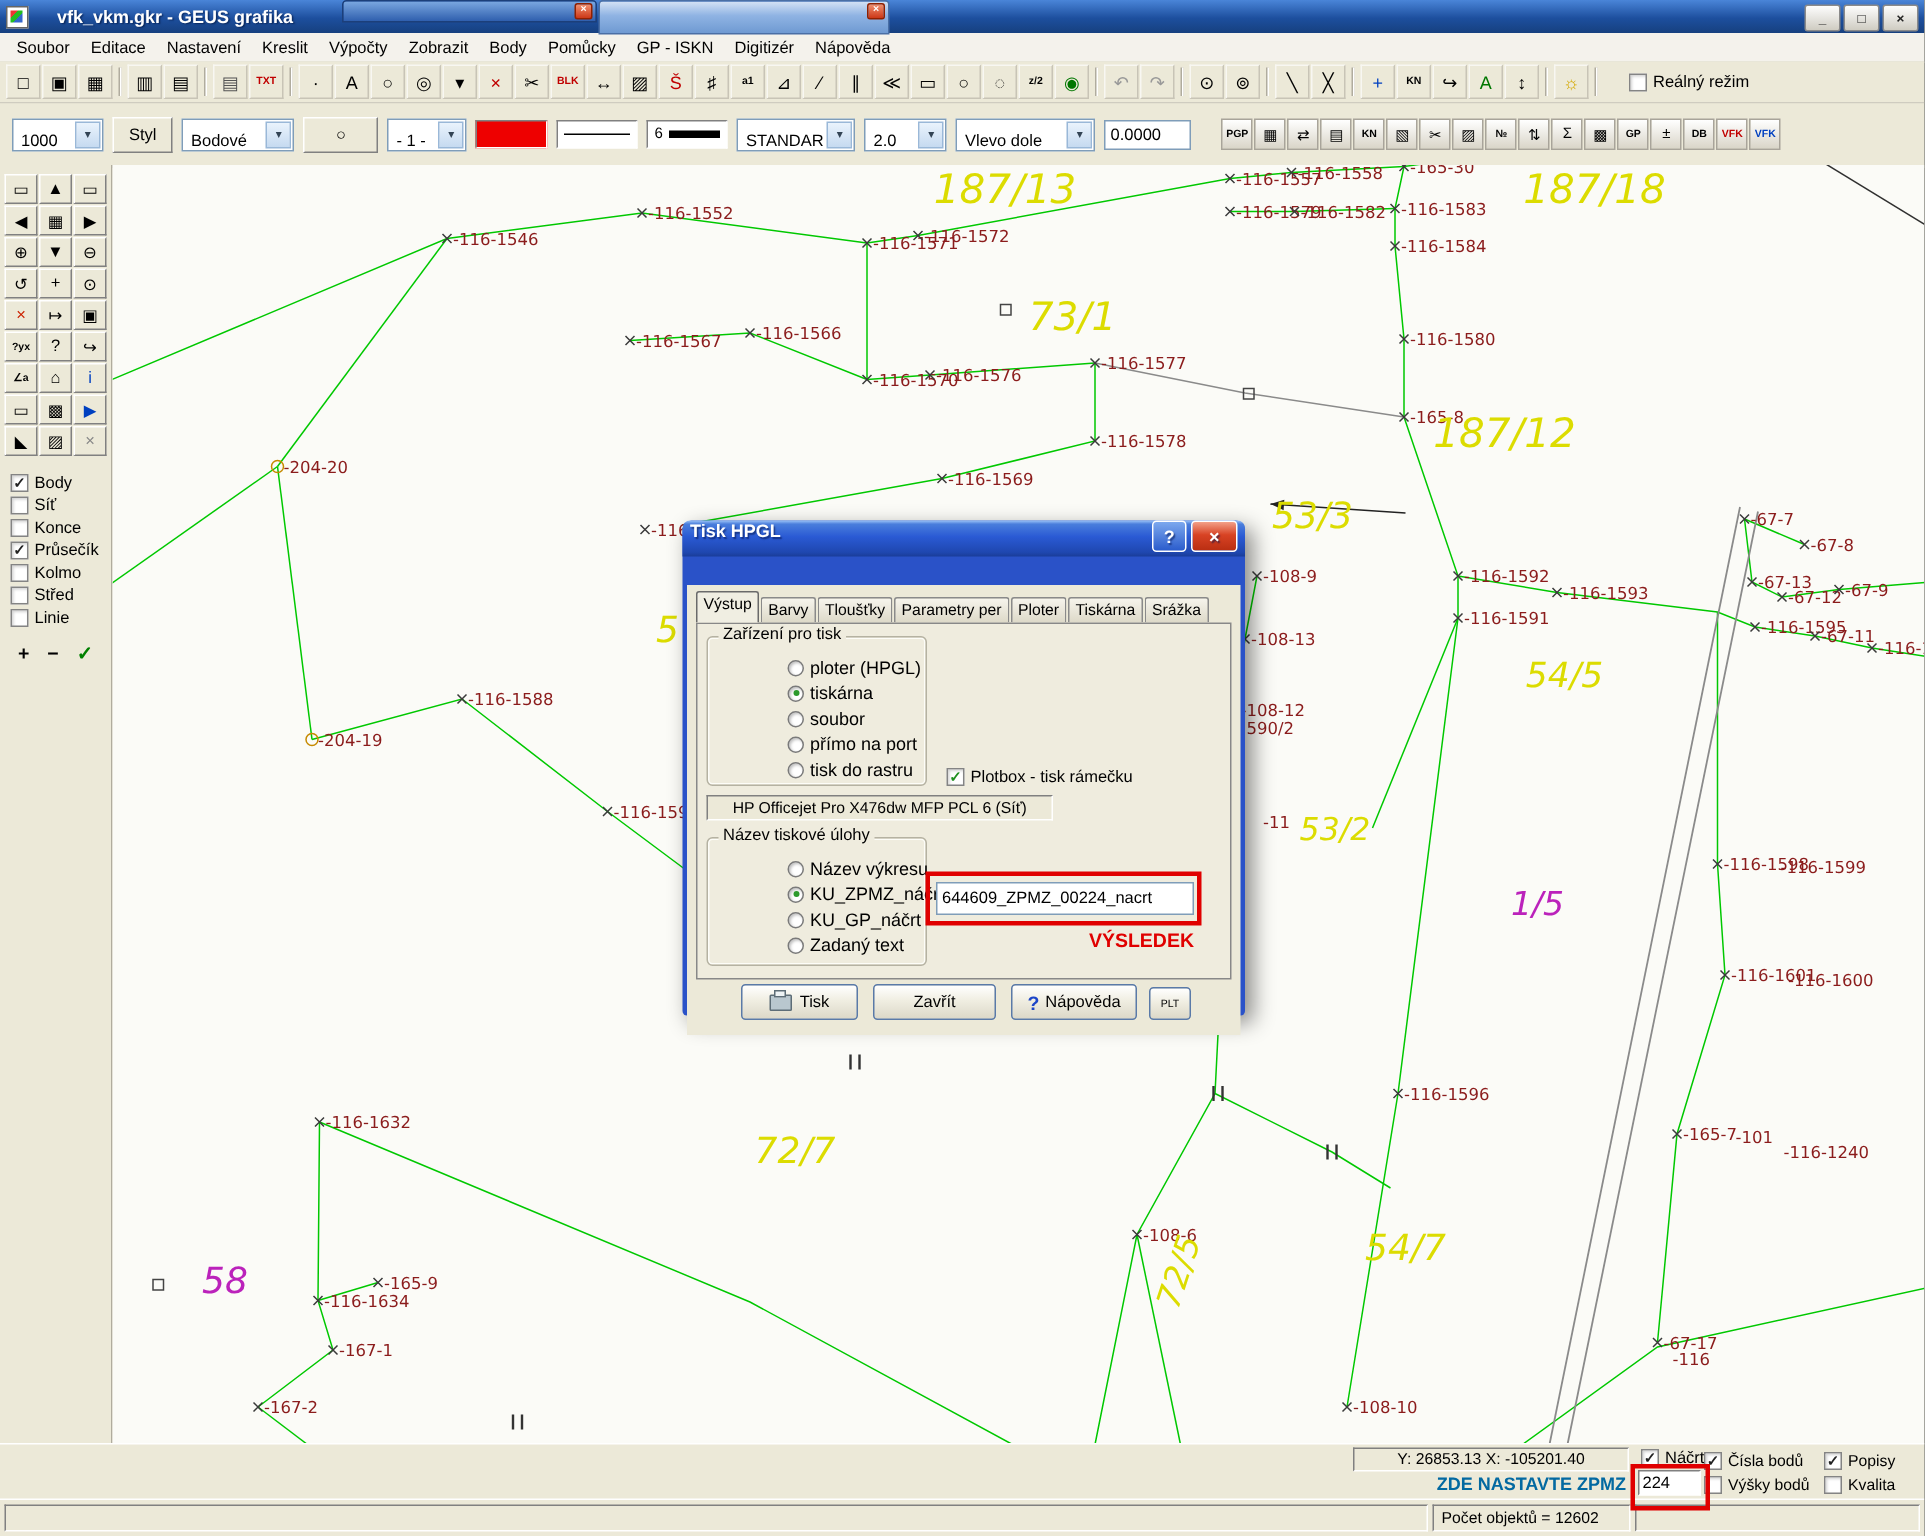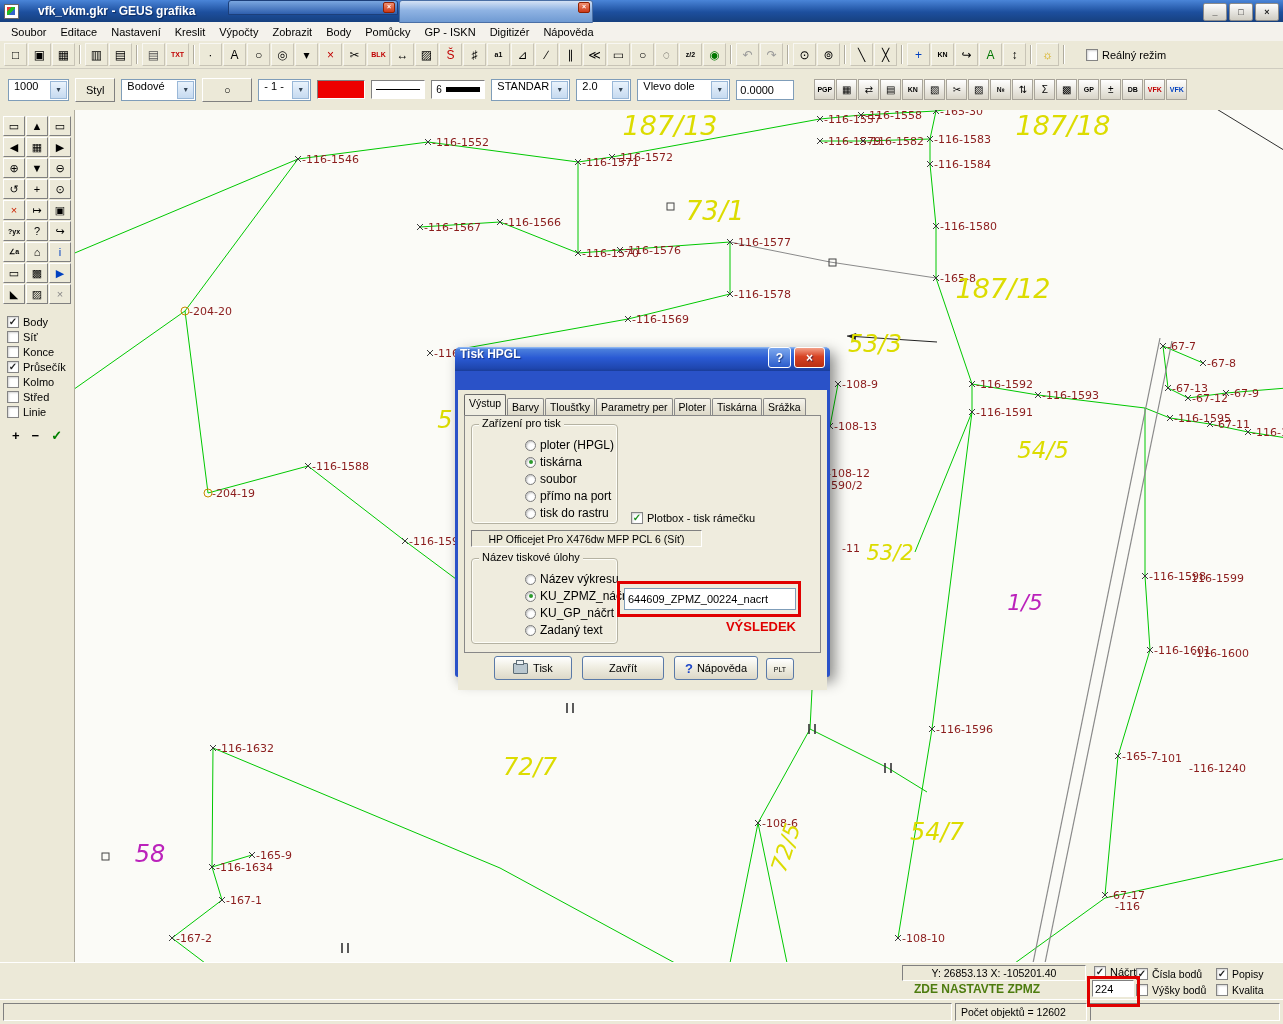--- a/index.html
+++ b/index.html
@@ -33,21 +33,21 @@
     border-bottom:1px solid #cfccc0;display:flex;align-items:center;padding-left:4px;}
   #t1icons{display:flex;align-items:center;gap:1px;}
   .tbtn{width:21px;height:21px;display:flex;align-items:center;justify-content:center;
     font-size:12px;border:1px solid transparent;border-color:#f8f7f2 #c8c4b6 #c8c4b6 #f8f7f2;
     background:#ece9d8;}
   .tsm{font-size:7px!important;font-weight:bold;}
   .tsep{width:1px;height:19px;background:#b0ac9e;border-right:1px solid #fff;margin:0 3px;}
   .realny{display:flex;align-items:center;gap:4px;margin-left:18px;}
   .toolbar2{position:absolute;top:69px;left:0;right:0;height:41px;background:#ece9d8;
     border-bottom:2px solid #b8b4a8;display:flex;align-items:center;gap:6px;padding-left:8px;}
-  .combo{height:20px;background:#fff;border:1px solid #7f9db9;display:flex;align-items:flex-start;
+  .combo{height:20px;background:#fff;border:1px solid #7f9db9;display:flex;align-items:flex-end;
     position:relative;padding:0 20px 0 5px;white-space:nowrap;}
   .combo .arrow{position:absolute;right:1px;top:1px;bottom:1px;width:15px;
     background:linear-gradient(#eaf3fc,#c6daf0);border:1px solid #9ab8d8;
     display:flex;align-items:center;justify-content:center;font-size:8px;color:#345;}
   .btn3d{height:22px;padding:0 10px;background:#ece9d8;border:1px solid;
     border-color:#fff #808080 #808080 #fff;display:flex;align-items:center;}
   .swatch{width:46px;height:17px;background:#ee0000;border:1px solid;border-color:#808080 #fff #fff #808080;}
   .linebox{width:52px;height:17px;background:#fff;border:1px solid;border-color:#808080 #fff #fff #808080;
     display:flex;align-items:center;}
   .linebox .hline{flex:1;height:1px;background:#000;margin:0 4px;}
@@ -121,21 +121,21 @@
     border-radius:1px;position:relative;margin-right:5px;}
   .mini-printer::before{content:"";position:absolute;left:2px;top:-4px;width:6px;height:3px;
     background:#eef3f5;border:1px solid #5d6d77;}
   .qmark{color:#1c45c8;font-weight:bold;font-size:13px;margin-right:4px;}
   
   .status-top{position:absolute;left:0;right:0;bottom:25px;height:36px;background:#ece9d8;border-top:1px solid #fff;}
   .panel-sunken{border:1px solid;border-color:#808080 #fff #fff #808080;background:#ece9d8;box-sizing:border-box;}
   .coords{position:absolute;left:902px;top:2px;width:184px;height:16px;display:flex;align-items:center;
     justify-content:center;font-size:10.5px;}
   .nacrt{position:absolute;left:1094px;top:3px;}
-  .zpmz-hint{position:absolute;left:870px;top:19px;width:214px;text-align:center;color:#4d7c0f;
+  .zpmz-hint{position:absolute;left:870px;top:19px;width:214px;text-align:right;color:#0369a1;
     font-weight:bold;font-size:12px;}
   .zpmz-input{position:absolute;left:1092px;top:17px;width:36px;height:15px;border:1px solid;
     border-color:#808080 #fff #fff #808080;background:#fff;font:11px "Liberation Sans",sans-serif;padding:0 2px;}
   .status-toggles{position:absolute;left:1136px;top:3px;display:grid;
     grid-template-columns:80px 62px;grid-template-rows:16px 16px;grid-auto-flow:column;font-size:10.5px;}
   .status-bottom{position:absolute;left:0;right:0;bottom:0;height:25px;background:#ece9d8;
     border-top:1px solid #fff;display:flex;align-items:center;gap:3px;padding:0 3px;box-sizing:border-box;}
   .sb-cell{height:18px;display:flex;align-items:center;padding:0 5px;font-size:10.5px;white-space:nowrap;}
 </style>
 </head>

